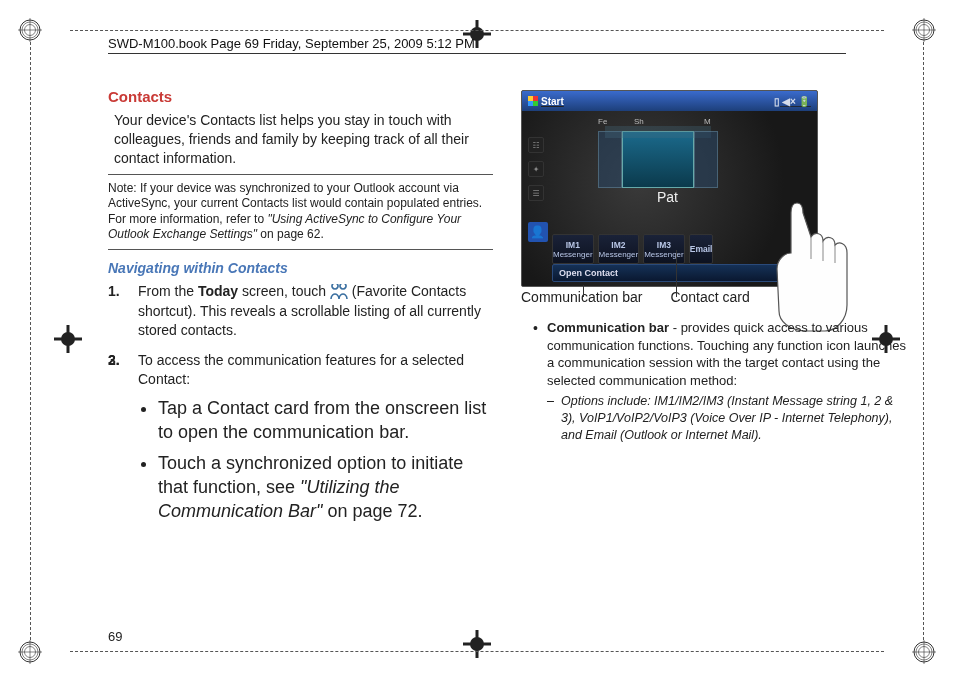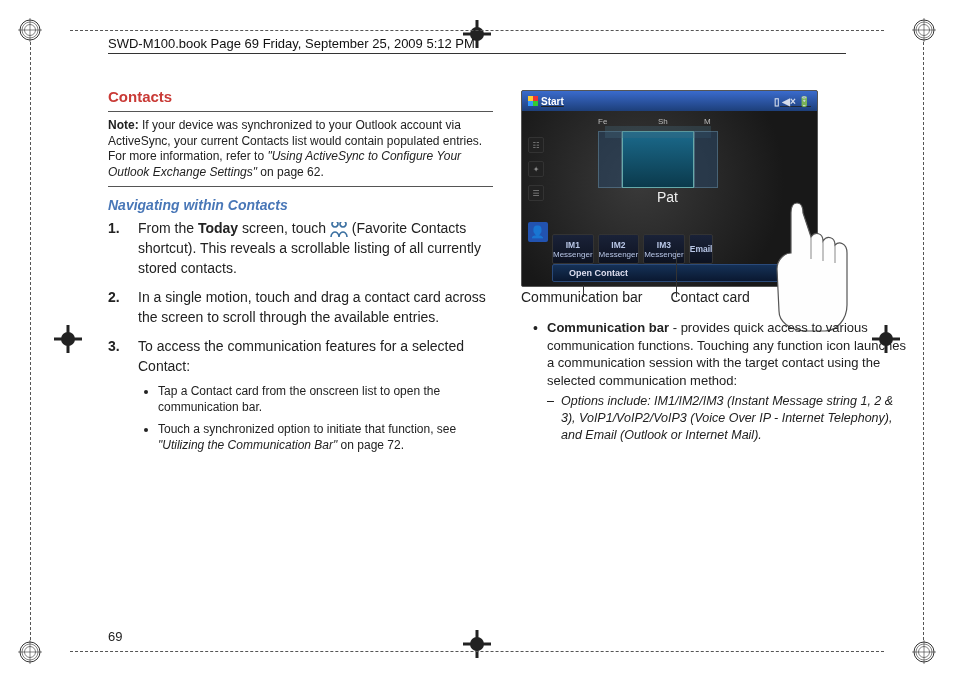--- a/index.html
+++ b/index.html
@@ -59,42 +59,42 @@
   }
   .hr {
     border-top: 1px solid #555;
     margin: 6px 0;
   }
   .note {
     font-size: 12px;
     line-height: 1.3;
     margin: 4px 0 4px 0;
   }
-  .note .note-label { font-weight: bold; }
+  .note .note-label { font-weight: normal; }
   .note .ital { font-style: italic; }
   ol.steps {
     list-style: none;
     padding-left: 30px;
     margin: 4px 0 0 0;
     font-size: 14px;
     line-height: 1.4;
   }
   ol.steps li {
     position: relative;
     margin-bottom: 10px;
   }
   ol.steps li .num {
     position: absolute;
     left: -30px;
     font-weight: bold;
   }
   ul.sub {
     list-style: disc;
     padding-left: 20px;
-    font-size: 12px;
+    font-size: 18px;
     line-height: 1.35;
     margin: 6px 0 0 0;
   }
   ul.sub li { margin-bottom: 6px; }
   .contact-icon {
     display: inline-block;
     vertical-align: middle;
     width: 18px; height: 16px;
   }
   .bold { font-weight: bold; }
@@ -187,21 +187,21 @@
     text-align:center;
     display:flex; flex-direction:column; justify-content:center;
   }
   .comm-bar .chip .t { font-weight:bold; font-size:8.5px; }
   .open-contact {
     position:absolute; left:30px; right:6px; bottom:4px;
     height:16px;
     background: linear-gradient(#153157,#0a1830);
     border:1px solid #2a4a7a;
     color:#dde; font-size:9px; font-weight:bold;
-    display:flex; align-items:center; padding-left:16px;
+    display:flex; align-items:center; padding-left:6px;
     border-radius:2px;
   }
   .hand {
     position:absolute; right:-16px; bottom:-28px;
     width:100px; height:140px;
   }
   .hand svg{width:100%;height:100%;}
   .callouts {
     display:flex; gap:28px;
     font-size:14px; color:#222;
@@ -327,41 +327,41 @@
 
 <div class="header-bar" style="left:108px; right:108px; top:36px;">
   <span>SWD-M100.book  Page 69  Friday, September 25, 2009  5:12 PM</span>
 </div>
 
 <div class="page-area">
   <div class="columns">
 
     <div class="col">
       <h2 class="section-title">Contacts</h2>
+      <div class="intro">Your device's Contacts list helps you stay in touch with colleagues, friends and family by keeping track of all their contact information.</div>
       <div class="hr"></div>
       <div class="note">
         <span class="note-label">Note:</span><span> If your device was synchronized to your Outlook account via ActiveSync, your current Contacts list would contain populated entries. For more information, refer to </span><span class="ital">"Using ActiveSync to Configure Your Outlook Exchange Settings"</span><span>  on page 62.</span>
       </div>
       <div class="hr"></div>
       <h3 class="subhead">Navigating within Contacts</h3>
 
       <ol class="steps">
         <li>
           <span class="num">1.</span>
           <span>From the </span><span class="bold">Today</span><span> screen, touch </span>
           <span class="contact-icon">
             <svg viewBox="0 0 18 16">
                 <path d="M5 5 a3 3 0 1 1 0.01 0 M13 5 a3 3 0 1 1 0.01 0 M1 15 c0-4 3-5 4-5 s4 1 4 5 M9 15 c0-4 3-5 4-5 s4 1 4 5" fill="none" stroke="#3a6fa0" stroke-width="1.6"></path>
               </svg>
           </span>
           <span> (Favorite Contacts shortcut). This reveals a scrollable listing of all currently stored contacts.</span>
         </li>
         <li>
           <span class="num">2.</span>
-          <span>In a single motion, touch and drag a contact card across the screen to scroll through the available entries.</span>
         </li>
         <li>
           <span class="num">3.</span>
           <span>To access the communication features for a selected Contact:</span>
           <ul class="sub">
             <li>Tap a Contact card from the onscreen list to open the communication bar.</li>
             <li>
               <span>Touch a synchronized option to initiate that function, see </span><span class="ital bold" style="font-weight:normal">"Utilizing the Communication Bar"</span><span> on page 72.</span>
             </li>
           </ul>
@@ -379,21 +379,21 @@
           <div class="shot-body">
             <div class="side-dots">
               <span>☷</span>
               <span>✦</span>
               <span>☰</span>
             </div>
             <div class="panel-left"></div>
             <div class="panel-tile"></div>
             <div class="panel-right"></div>
             <span style="position:absolute;left:76px;top:6px;color:#bbb;font-size:8px">Fe</span>
-            <span style="position:absolute;left:136px;top:6px;color:#bbb;font-size:8px">Sh</span>
+            <span style="position:absolute;left:112px;top:6px;color:#bbb;font-size:8px">Sh</span>
             <span style="position:absolute;left:182px;top:6px;color:#bbb;font-size:8px">M</span>
             <div class="avatar">👤</div>
             <div class="name-text">Pat</div>
             <div class="comm-bar">
               <div class="chip">
                   <span class="t">IM1</span>
                   <span>Messenger</span>
                 </div>
               <div class="chip">
                   <span class="t">IM2</span>

